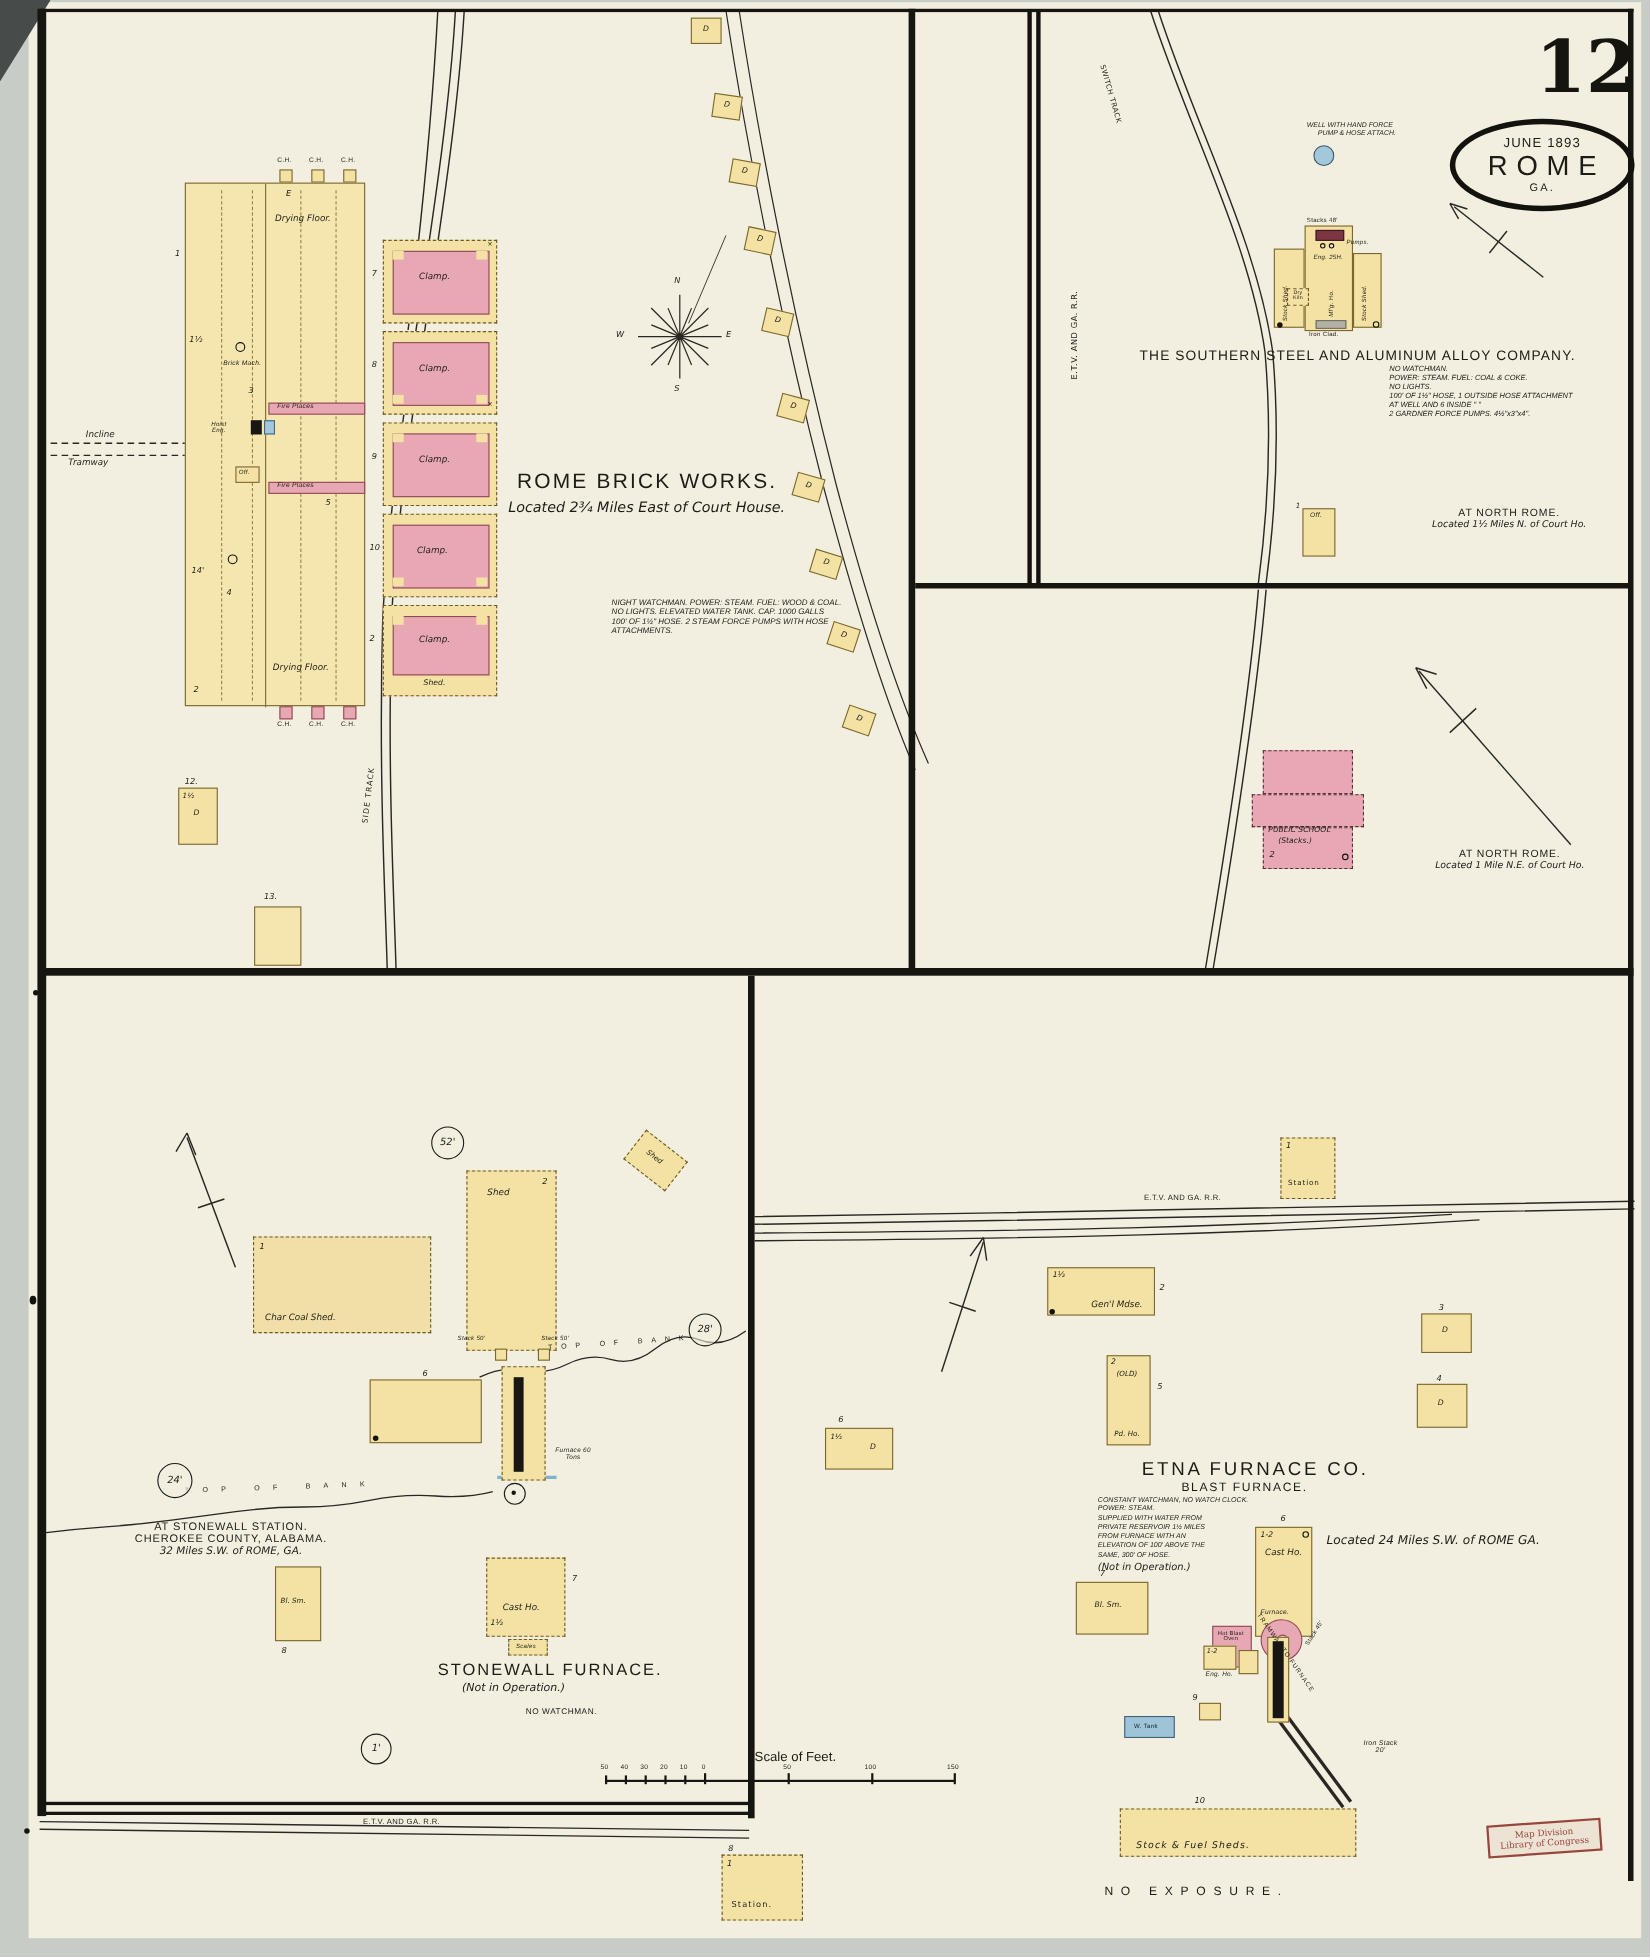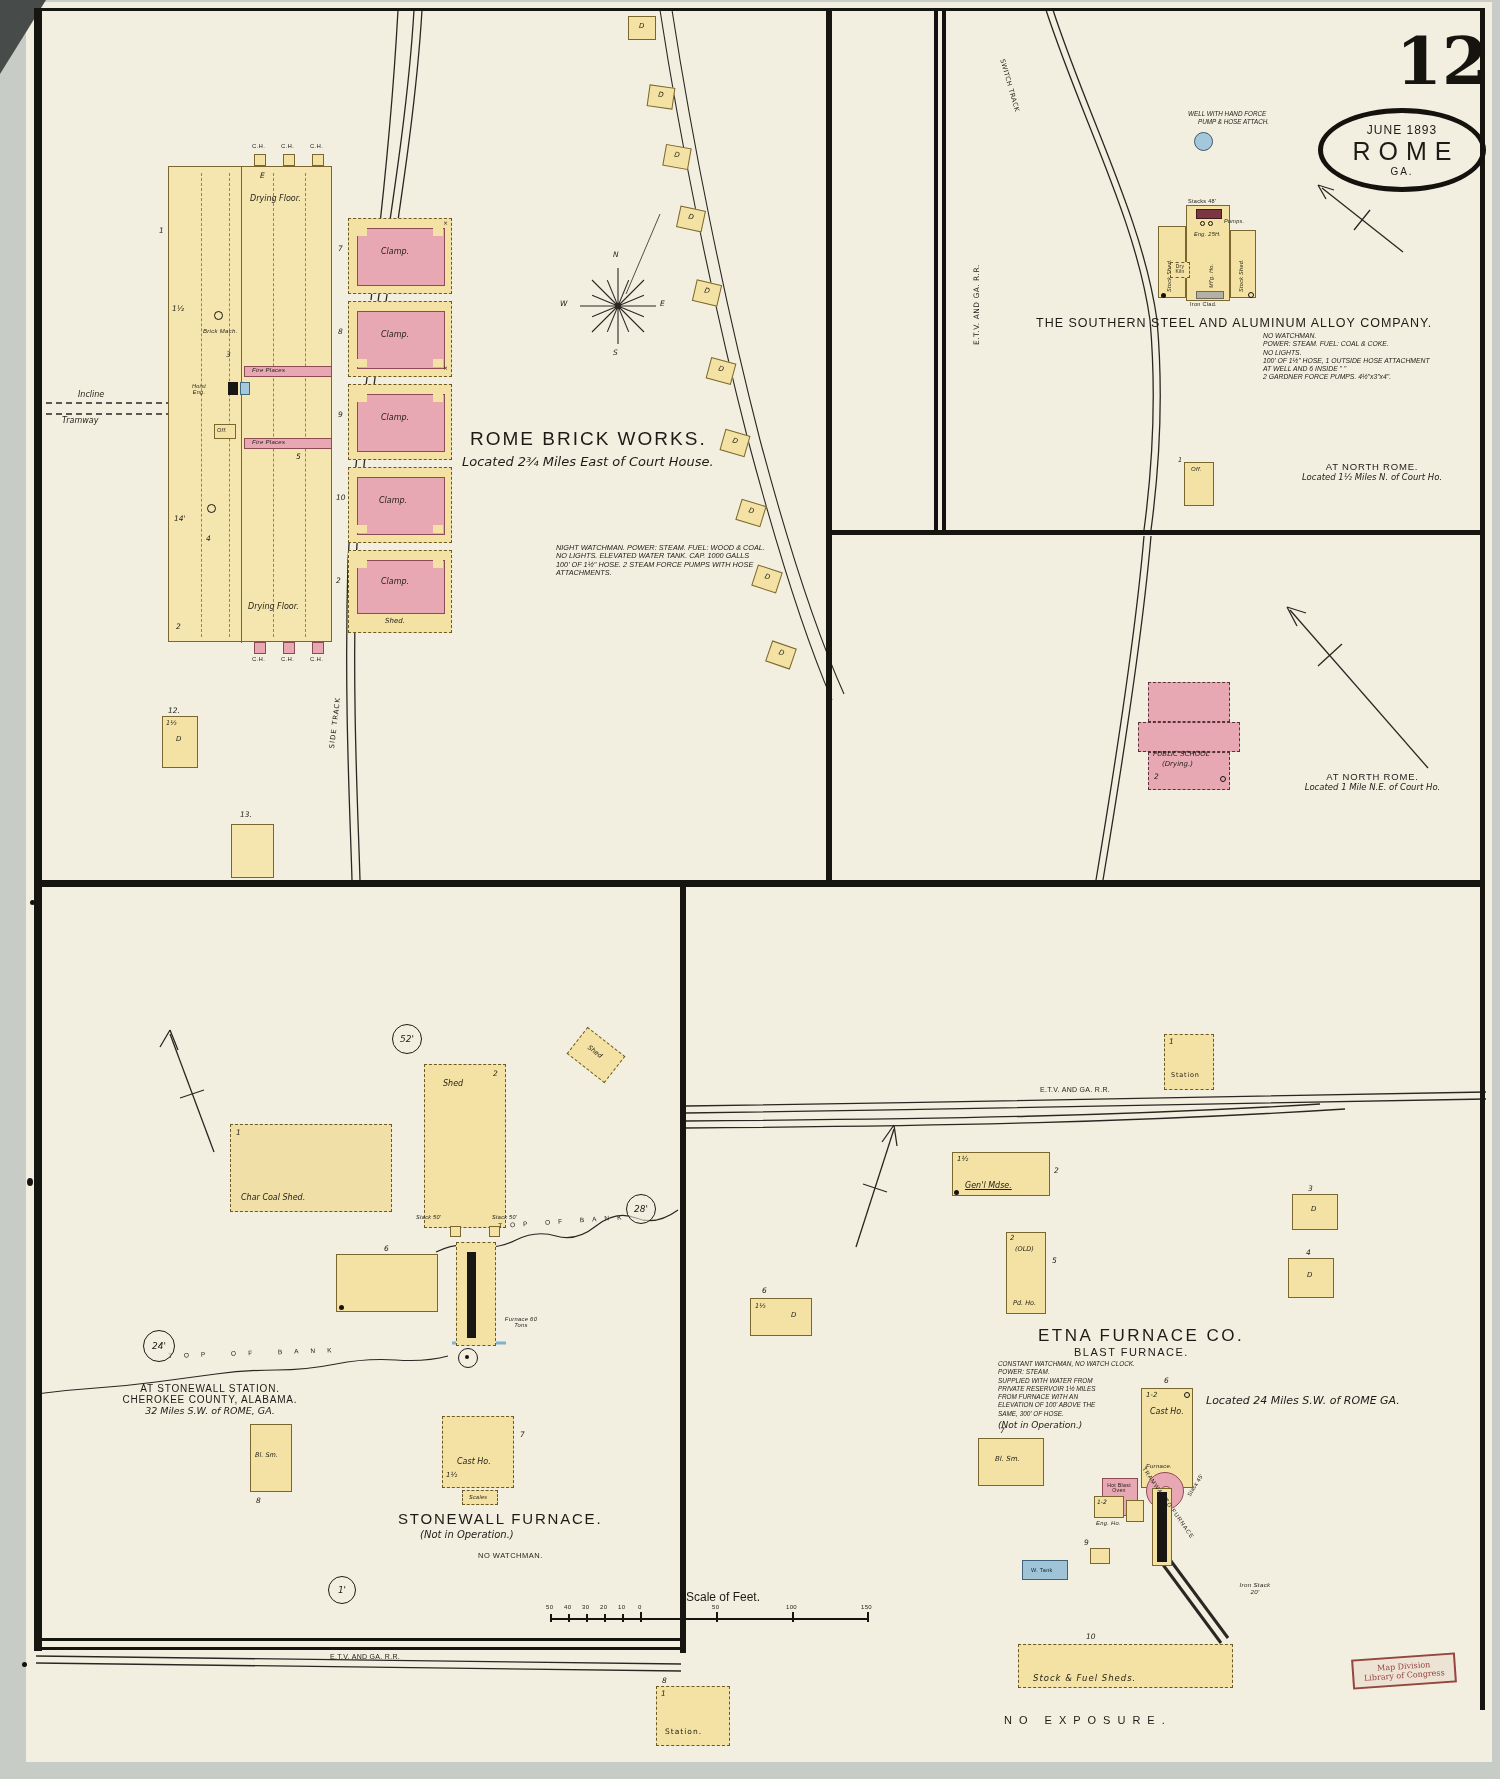--- a/index.html
+++ b/index.html
@@ -343,21 +343,21 @@
   <span class="tick" style="left:1178px;top:456px;font-size:6.5px;">1</span>
   <div class="a" style="left:1272px;top:461px;width:200px;text-align:center;">
     <div style="font-size:9.5px;letter-spacing:.8px;">AT NORTH ROME.</div>
     <div style="font:italic 8.5px 'DejaVu Sans',sans-serif;">Located 1½ Miles N. of Court Ho.</div>
   </div>
 
   <div class="a pink" style="left:1148px;top:682px;width:82px;height:40px;border:1.5px dashed #55333a;box-sizing:border-box;"></div>
   <div class="a pink" style="left:1138px;top:722px;width:102px;height:30px;border:1.5px dashed #55333a;box-sizing:border-box;"></div>
   <div class="a pink" style="left:1148px;top:752px;width:82px;height:38px;border:1.5px dashed #55333a;box-sizing:border-box;"></div>
   <span class="lbl" style="left:1153px;top:750px;font-size:7px;">PUBLIC SCHOOL</span>
-  <span class="lbl" style="left:1162px;top:760px;font-size:7px;">(Drying.)</span>
+  <span class="lbl" style="left:1162px;top:760px;font-size:7px;">(Stacks.)</span>
   <span class="tick" style="left:1154px;top:772px;">2</span>
   <div class="oc" style="left:1220px;top:776px;"></div>
   <div class="a" style="left:1270px;top:771px;width:205px;text-align:center;">
     <div style="font-size:9.5px;letter-spacing:.8px;">AT NORTH ROME.</div>
     <div style="font:italic 8.5px 'DejaVu Sans',sans-serif;">Located 1 Mile N.E. of Court Ho.</div>
   </div>
 
   <div class="circ" style="left:392px;top:1024px;width:30px;height:30px;font-style:italic;">52'</div>
   <div class="bld dashb" style="left:424px;top:1064px;width:82px;height:164px;">
     <span class="tick" style="left:68px;top:4px;">2</span>
@@ -444,21 +444,21 @@
     <span class="lbl" style="left:8px;top:40px;font-size:7.5px;letter-spacing:1px;font-style:normal;">Station.</span>
   </div>
 
   <div class="bld dashb" style="left:1164px;top:1034px;width:50px;height:56px;">
     <span class="tick" style="left:4px;top:2px;">1</span>
     <span class="lbl" style="left:6px;top:36px;font-size:6.5px;letter-spacing:.8px;font-style:normal;">Station</span>
   </div>
   <span class="cap" style="left:1040px;top:1086px;font-size:7px;">E.T.V. AND GA. R.R.</span>
   <div class="bld" style="left:952px;top:1152px;width:98px;height:44px;">
     <span class="tick" style="left:4px;top:2px;font-size:7px;">1½</span>
-    <span class="lbl" style="left:12px;top:28px;text-decoration:underline;">Gen'l Mdse.</span>
+    <span class="lbl" style="left:39px;top:28px;">Gen'l Mdse.</span>
   </div>
   <div class="dot" style="left:954px;top:1190px;"></div>
   <span class="tick" style="left:1054px;top:1166px;">2</span>
 
   <span class="tick" style="left:1308px;top:1184px;">3</span>
   <div class="bld" style="left:1292px;top:1194px;width:46px;height:36px;">
     <span class="lbl" style="left:18px;top:10px;font-size:7px;">D</span>
   </div>
   <span class="tick" style="left:1306px;top:1248px;">4</span>
   <div class="bld" style="left:1288px;top:1258px;width:46px;height:40px;">

